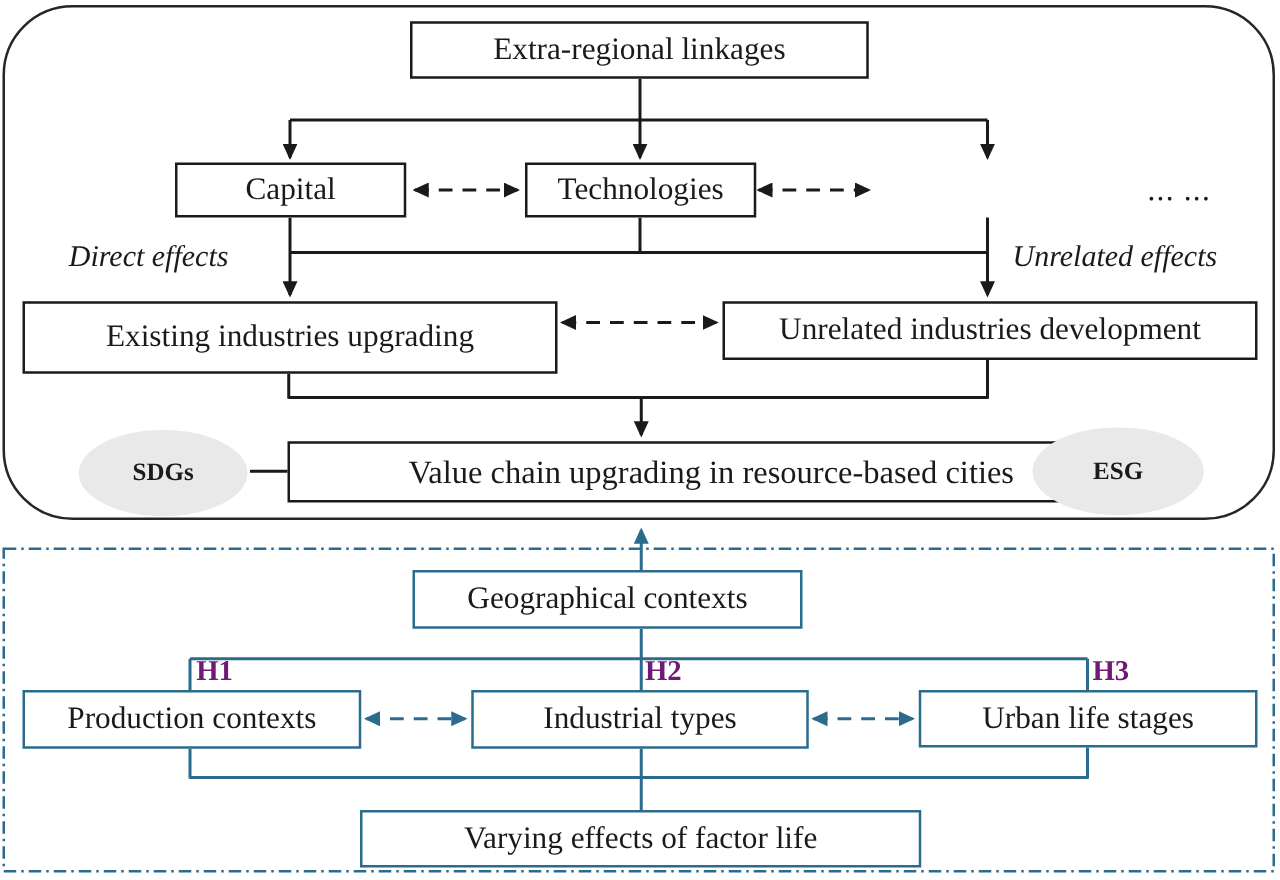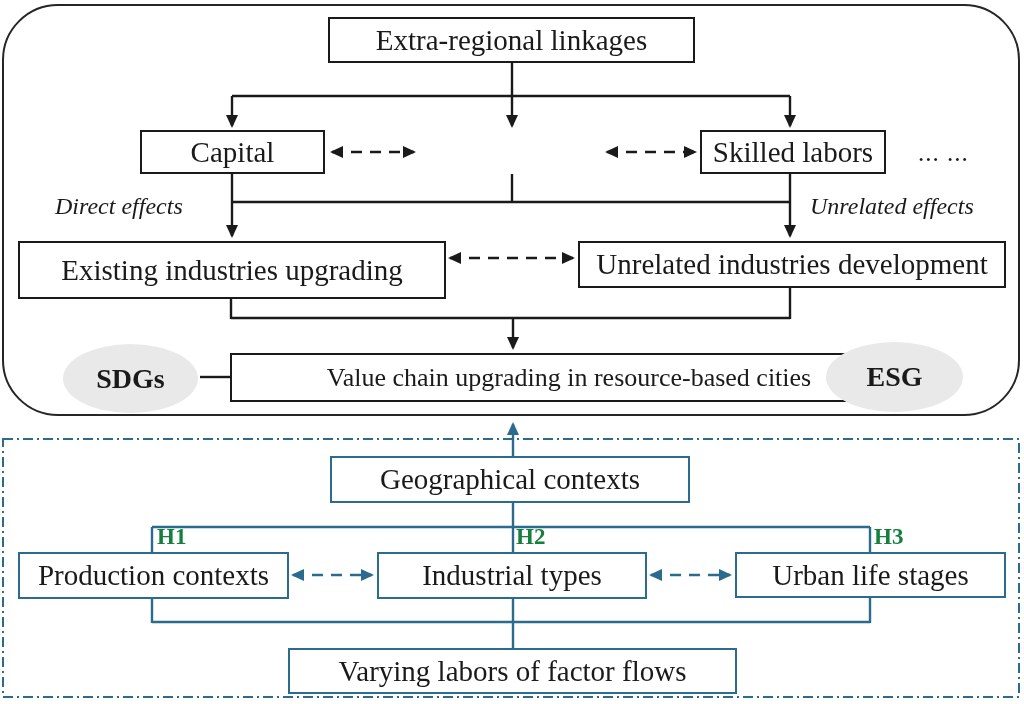--- a/index.html
+++ b/index.html
@@ -8,34 +8,34 @@
     font-family:"Liberation Serif","DejaVu Serif",serif;color:#1a1a1a;overflow:hidden;
   }
   .stage *{box-sizing:border-box;}
   .panel-top{
     position:absolute;left:2px;top:4px;width:1018px;height:412px;
     border:2px solid #262626;border-radius:56px;background:transparent;z-index:0;
   }
   svg.wires{position:absolute;left:0;top:0;width:1024px;height:704px;z-index:1;}
   .box{
     position:absolute;display:flex;align-items:center;justify-content:center;
-    background:#ffffff;font-size:29px;line-height:1.05;text-align:center;
+    background:#ffffff;font-size:25px;line-height:1.05;text-align:center;
     white-space:nowrap;z-index:2;
   }
   .box.black{border:2px solid #1a1a1a;}
   .box.teal{border:2px solid #2b6b8d;}
   .ellipse{
     position:absolute;display:flex;align-items:center;justify-content:center;
-    background:#e9e9e9;border-radius:50%;font-weight:bold;font-size:28px;z-index:2;
+    background:#e9e9e9;border-radius:50%;font-weight:bold;font-size:20px;z-index:2;
   }
   .flabel{
     position:absolute;font-style:italic;font-size:24px;z-index:2;white-space:nowrap;
   }
   .hlabel{
-    position:absolute;font-weight:bold;font-size:23px;color:#15803d;z-index:3;white-space:nowrap;
+    position:absolute;font-weight:bold;font-size:23px;color:#701a75;z-index:3;white-space:nowrap;
   }
   .dots{position:absolute;font-size:25px;letter-spacing:1px;z-index:2;white-space:nowrap;}
 </style>
 </head>
 <body>
 
 <div class="stage">
 
   <div class="panel-top"></div>
 
@@ -100,22 +100,22 @@
       <path d="M651,575 H730" marker-start="url(#ats)" marker-end="url(#at)"></path>
     </g>
   </svg>
 
   <div class="box black" style="left:328px;top:17px;width:367px;height:46px;">
     <span>Extra-regional linkages</span>
   </div>
   <div class="box black" style="left:140px;top:130px;width:185px;height:44px;">
     <span>Capital</span>
   </div>
-  <div class="box black" style="left:700px;top:130px;width:186px;height:44px;">
-    <span>Skilled labors</span>
+  <div class="box black" style="left:420px;top:130px;width:185px;height:44px;">
+    <span>Technologies</span>
   </div>
   <div class="dots" style="left:918px;top:139px;">... ...</div>
 
   <div class="flabel" style="left:55px;top:193px;">Direct effects</div>
   <div class="flabel" style="left:810px;top:193px;">Unrelated effects</div>
 
   <div class="box black" style="left:18px;top:241px;width:428px;height:58px;">
     <span>Existing industries upgrading</span>
   </div>
   <div class="box black" style="left:578px;top:241px;width:428px;height:47px;">
@@ -125,35 +125,35 @@
   <div class="ellipse" style="left:63px;top:344px;width:135px;height:69px;">
     <span>SDGs</span>
   </div>
   <div class="box black" style="left:230px;top:353px;width:678px;height:49px;font-size:26px;">
     <span>Value chain upgrading in resource-based cities</span>
   </div>
   <div class="ellipse" style="left:826px;top:342px;width:137px;height:70px;">
     <span>ESG</span>
   </div>
 
-  <div class="box teal" style="left:330px;top:456px;width:360px;height:47px;">
+  <div class="box teal" style="left:330px;top:456px;width:312px;height:47px;">
     <span>Geographical contexts</span>
   </div>
 
   <div class="hlabel" style="left:157px;top:524px;">H1</div>
   <div class="hlabel" style="left:516px;top:524px;">H2</div>
   <div class="hlabel" style="left:874px;top:524px;">H3</div>
 
   <div class="box teal" style="left:18px;top:552px;width:271px;height:47px;">
     <span>Production contexts</span>
   </div>
   <div class="box teal" style="left:377px;top:552px;width:270px;height:47px;">
     <span>Industrial types</span>
   </div>
   <div class="box teal" style="left:735px;top:552px;width:271px;height:46px;">
     <span>Urban life stages</span>
   </div>
 
   <div class="box teal" style="left:288px;top:648px;width:449px;height:46px;">
-    <span>Varying labors of factor flows</span>
+    <span>Varying effects of factor life</span>
   </div>
 
 </div>
 
 </body></html>

